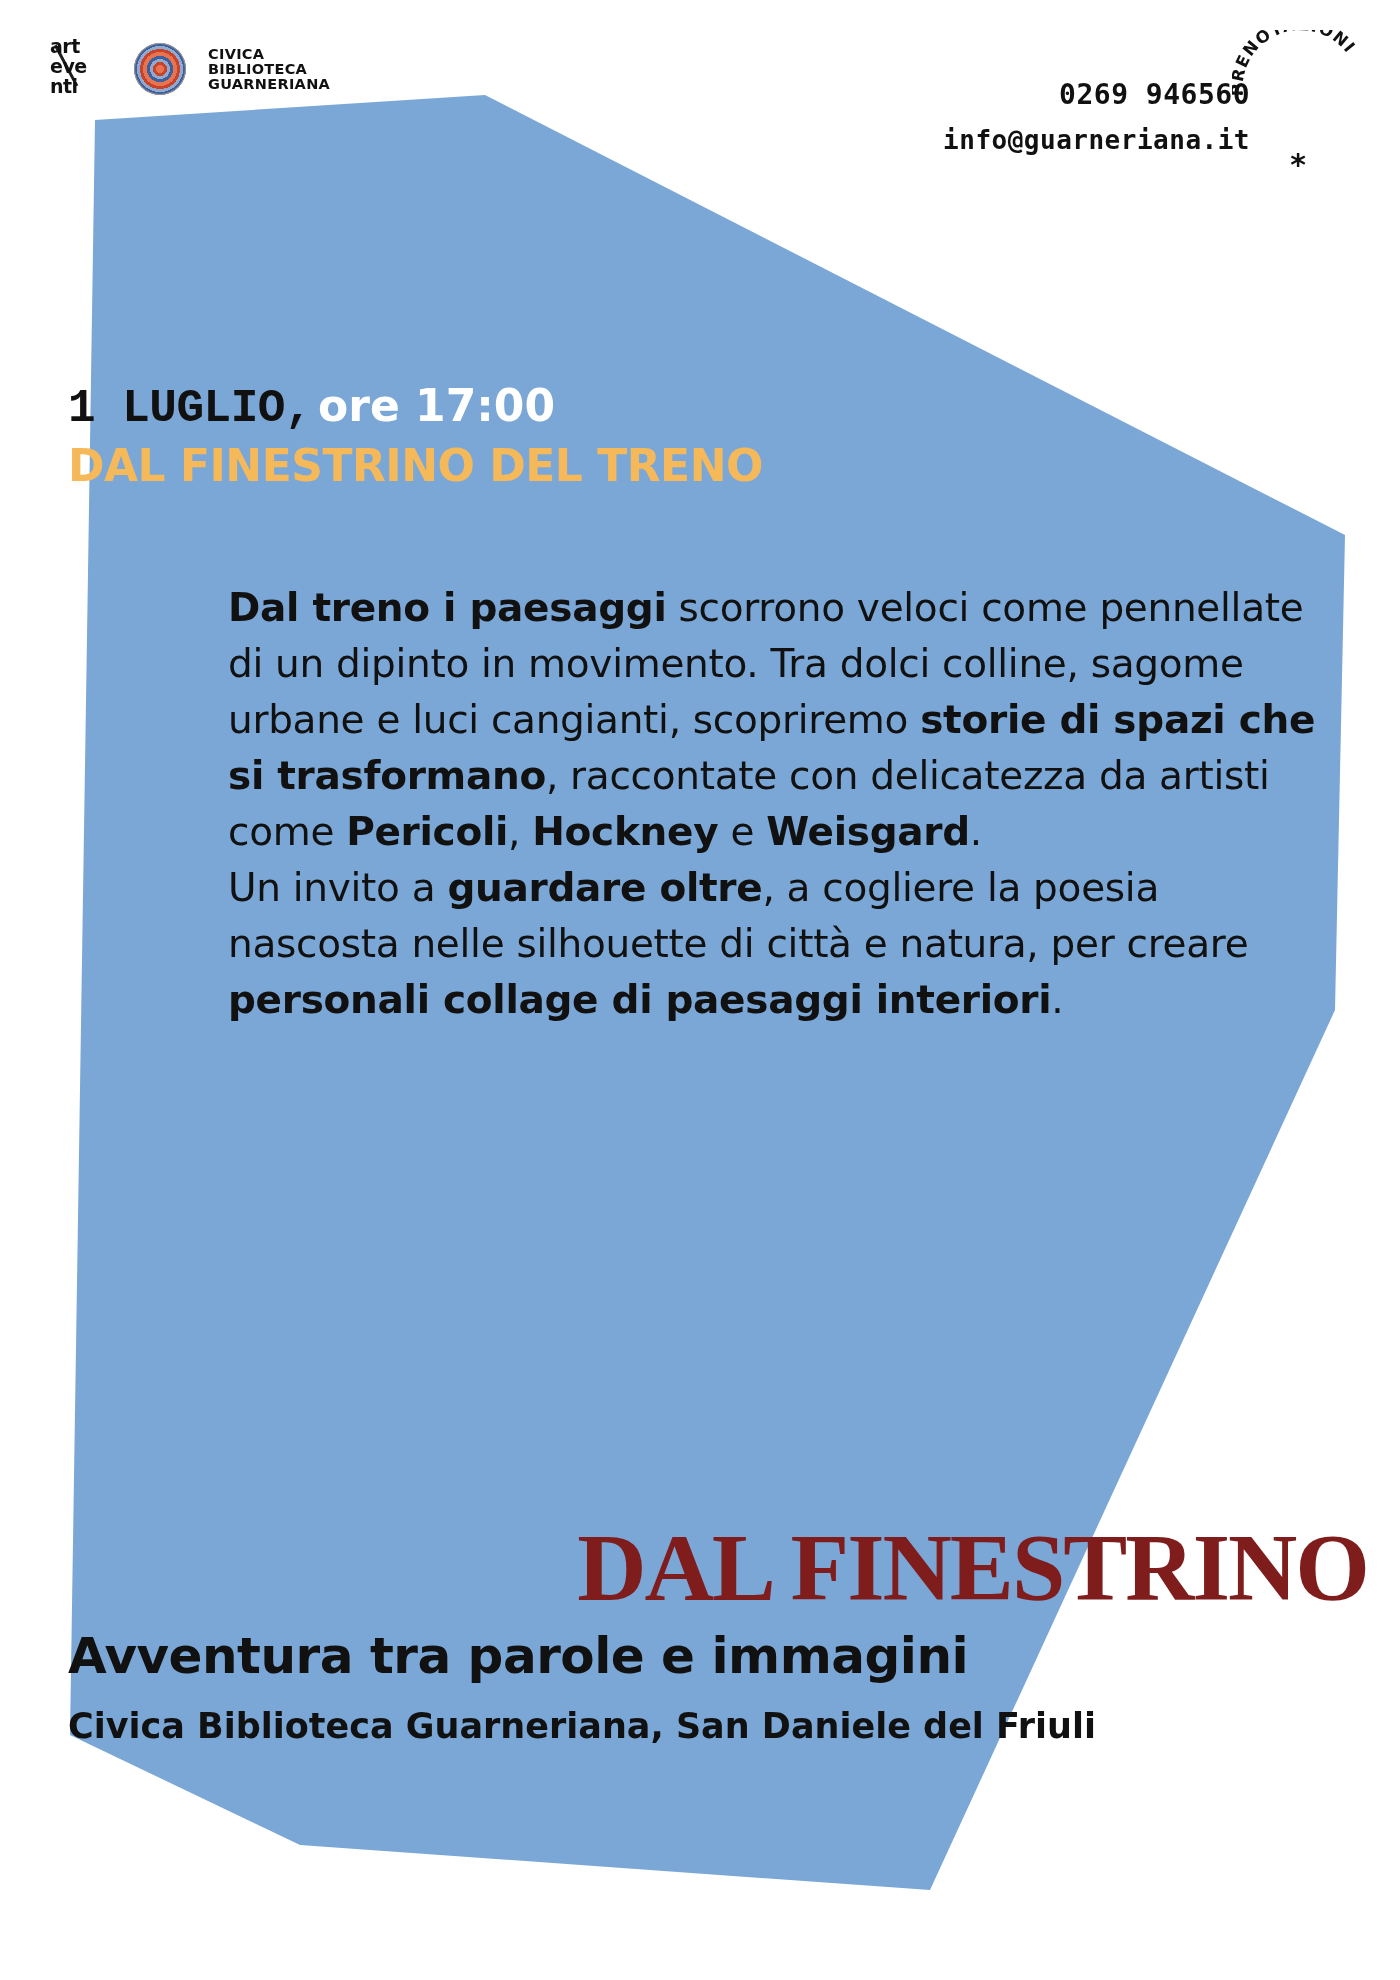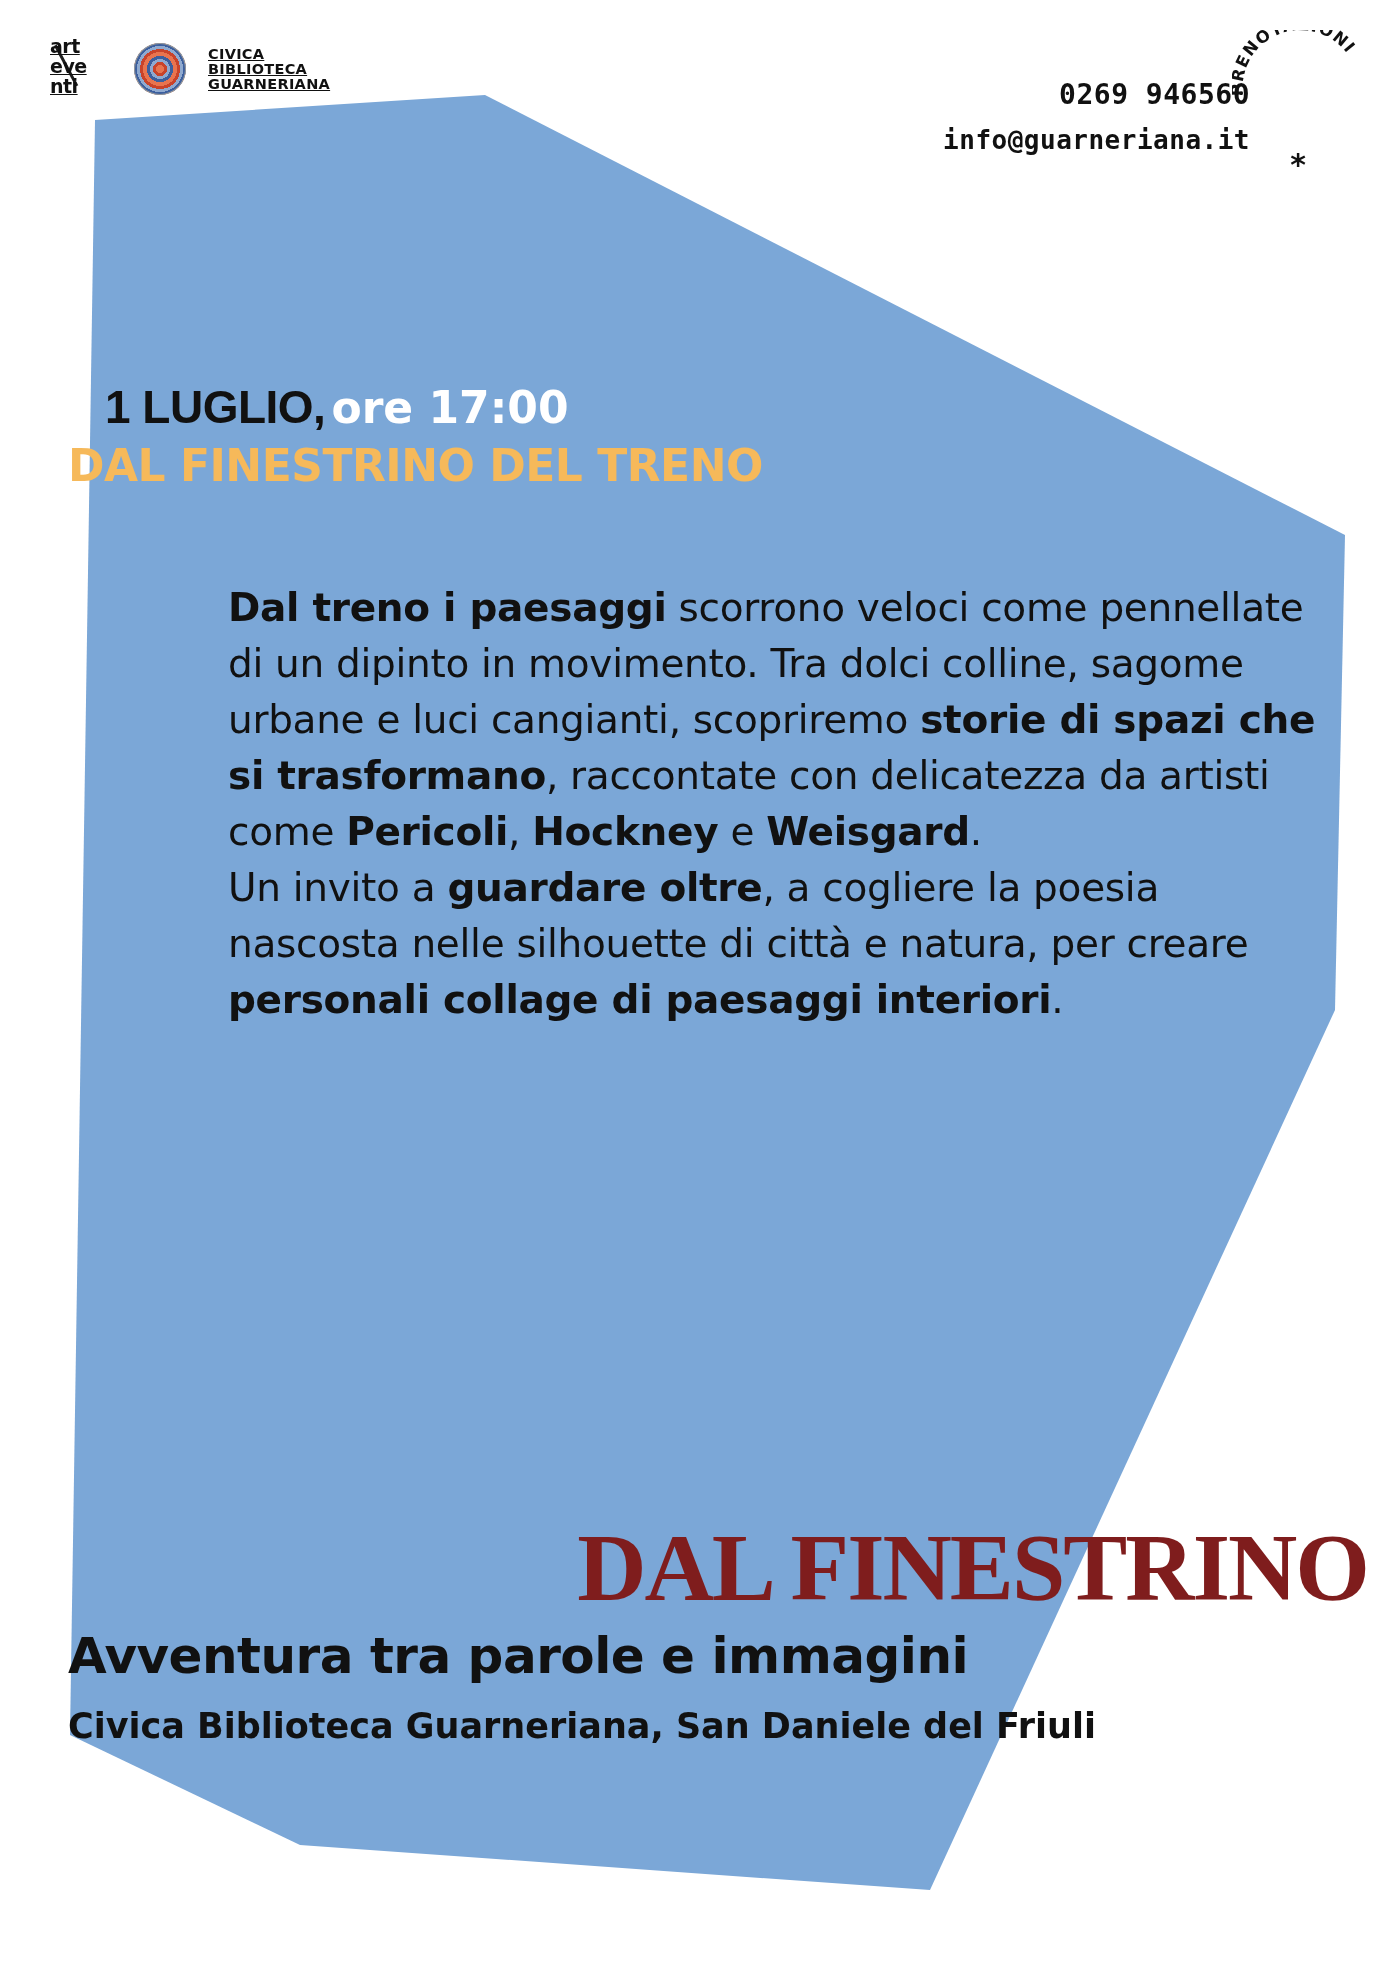--- a/index.html
+++ b/index.html
@@ -30,21 +30,20 @@
     z-index: 2;
   }
 
   
   .brand-logos {
     left: 50px;
     top: 36px;
     display: flex;
     align-items: center;
     gap: 22px;
-    text-decoration: underline;
   }
   .logo-arteventi {
     position: relative;
     width: 62px;
     height: 66px;
     color: #111;
   }
   .logo-arteventi .ln {
     font-family: "DejaVu Sans", sans-serif;
     font-weight: 700;
@@ -135,26 +134,25 @@
     fill: #111;
   }
 
   
   .event-date {
     left: 68px;
     top: 380px;
     white-space: nowrap;
   }
   .date-main {
-    font-family: Liberation Sans, sans-serif;
+    font-family: Liberation Mono, monospace;
     font-weight: 700;
     font-size: 46px;
     letter-spacing: -0.5px;
     color: #111;
-    margin-left: 37px;
   }
   .date-time {
     font-family: "DejaVu Sans", sans-serif;
     font-weight: 700;
     font-size: 44px;
     color: #ffffff;
     margin-left: 6px;
   }
   .event-title {
     left: 68px;

